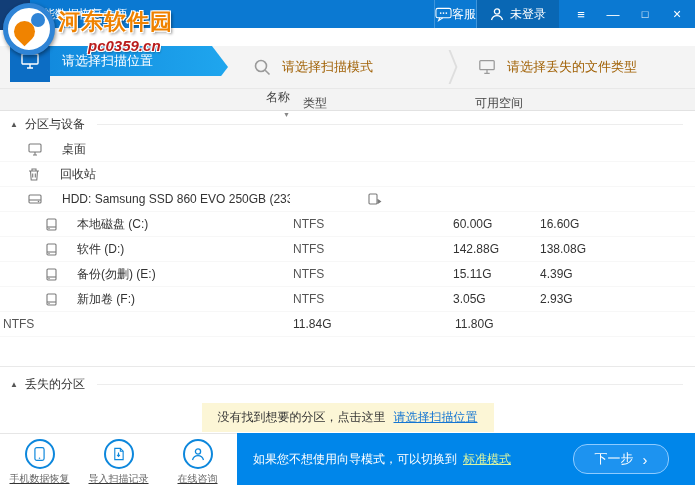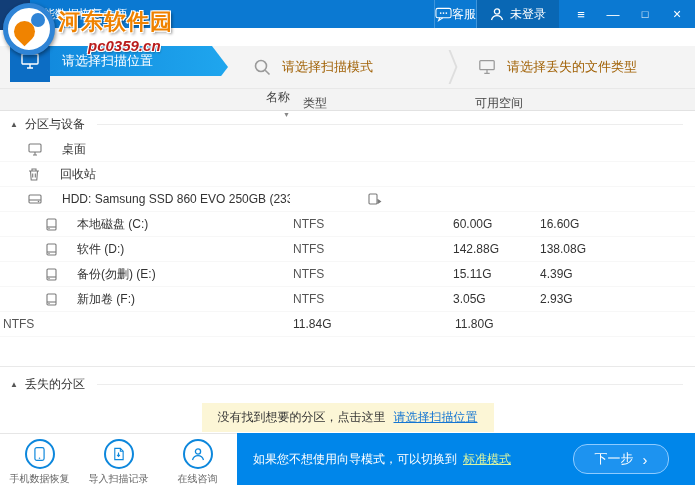--- a/index.html
+++ b/index.html
@@ -69,21 +69,21 @@
   .lost { position:absolute; top:366px; left:0; right:0; }
   .lost-divider { height:1px; background:#e9e9e9; }
   .lost .section-row { height:26px; margin-top:4px; }
   .hint-wrap { display:flex; justify-content:center; margin-top:6px; }
   .hint { background:#fcf6d6; padding:6px 16px; display:flex; align-items:center; gap:8px; }
   .hint-link { color:#1576d2; text-decoration:underline; cursor:pointer; }
 
   
   .footer { position:absolute; left:0; right:0; bottom:0; height:52px; display:flex; z-index:8; }
   .f-left { width:237px; background:#fff; border-top:1px solid #e6e6e6; display:flex; justify-content:space-around; align-items:flex-start; padding-top:5px; }
-  .f-action { display:flex; flex-direction:column; align-items:center; width:74px; cursor:pointer; }
+  .f-action { display:flex; flex-direction:column; align-items:center; width:74px; cursor:pointer;text-decoration:underline; }
   .f-circle { width:30px; height:30px; border:2px solid #0d87dc; border-radius:50%; display:flex; align-items:center; justify-content:center; color:#0d87dc; background:#fff; }
   .f-label { font-size:10px; color:#666; margin-top:3px; white-space:nowrap; }
   .f-right { flex:1; background:#0086ea; display:flex; align-items:center; color:#fff; padding-left:16px; font-size:12px; }
   .mode-link { color:#d7f3a2; text-decoration:underline; margin-left:6px; cursor:pointer; }
   .next-btn { margin-left:auto; margin-right:26px; width:96px; height:30px; background:#1d93f0; border:1px solid #8ecbff; border-radius:14px; color:#fff;
     display:flex; align-items:center; justify-content:center; gap:9px; font-size:13px; cursor:pointer; }
   .next-arrow { font-size:15px; line-height:1; }
   svg { display:block; }
 </style>
 </head>

